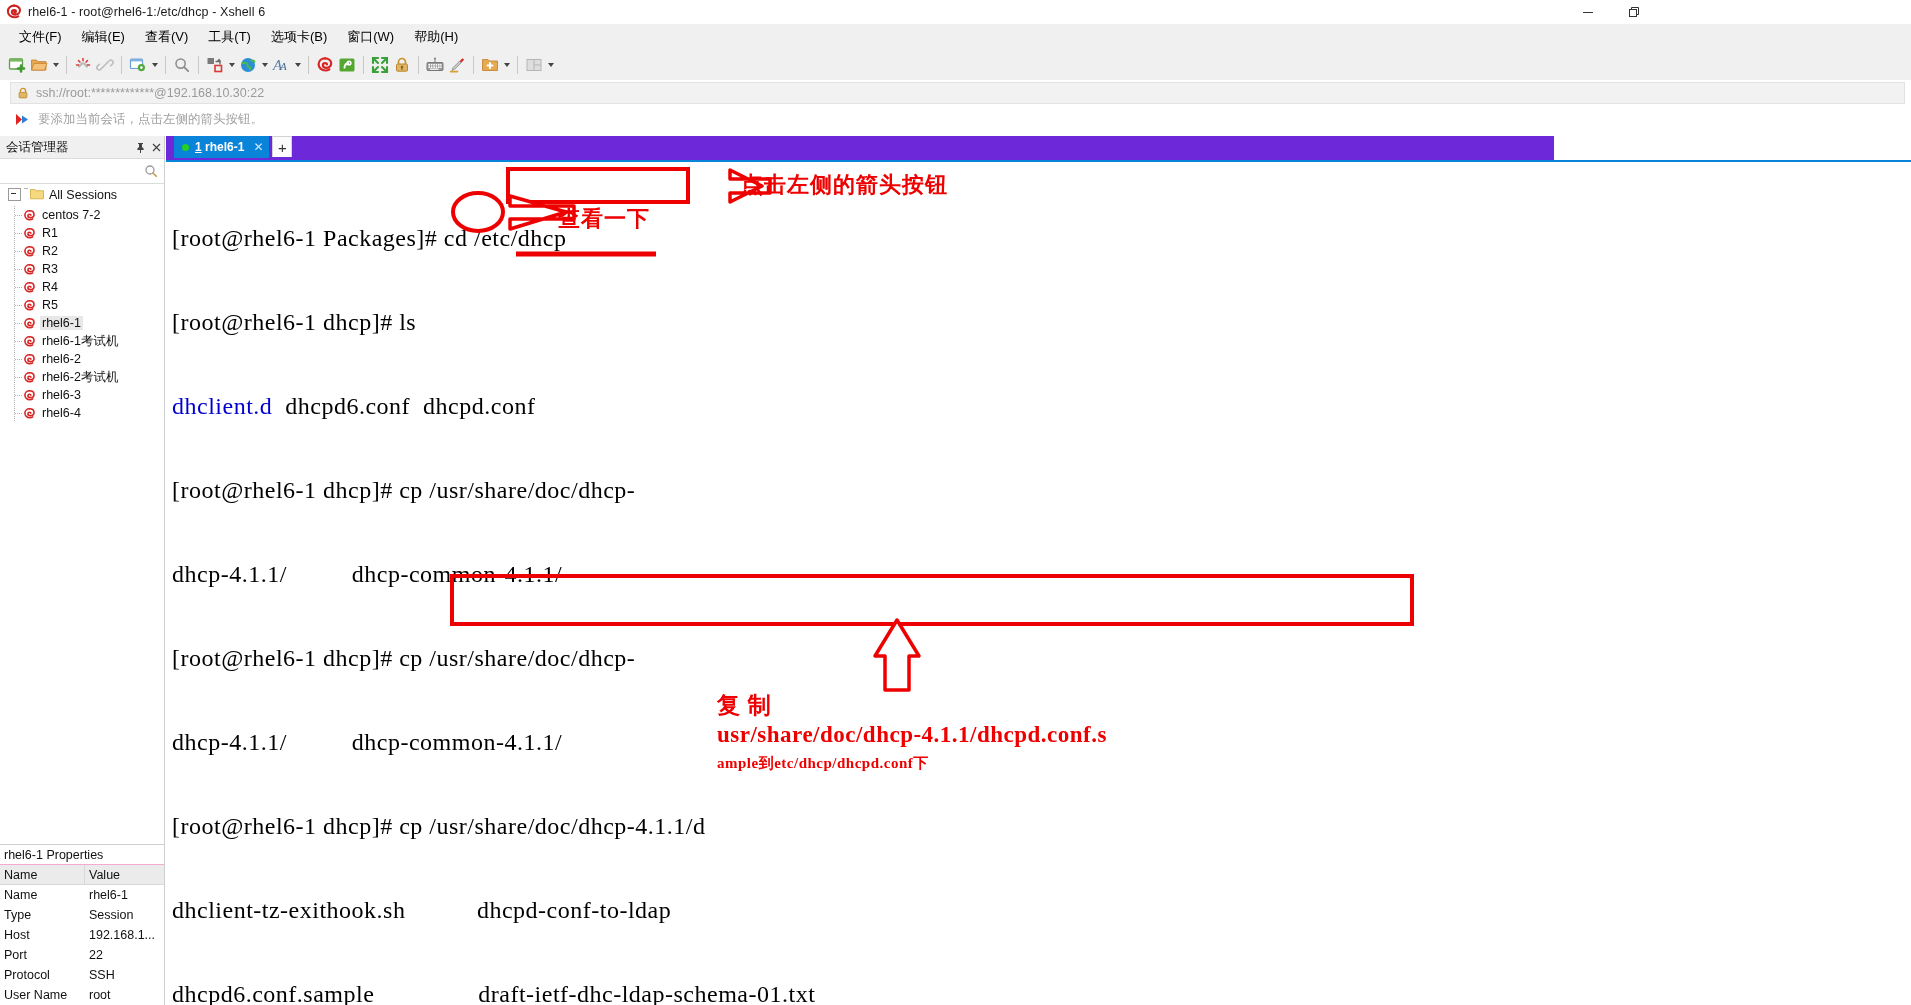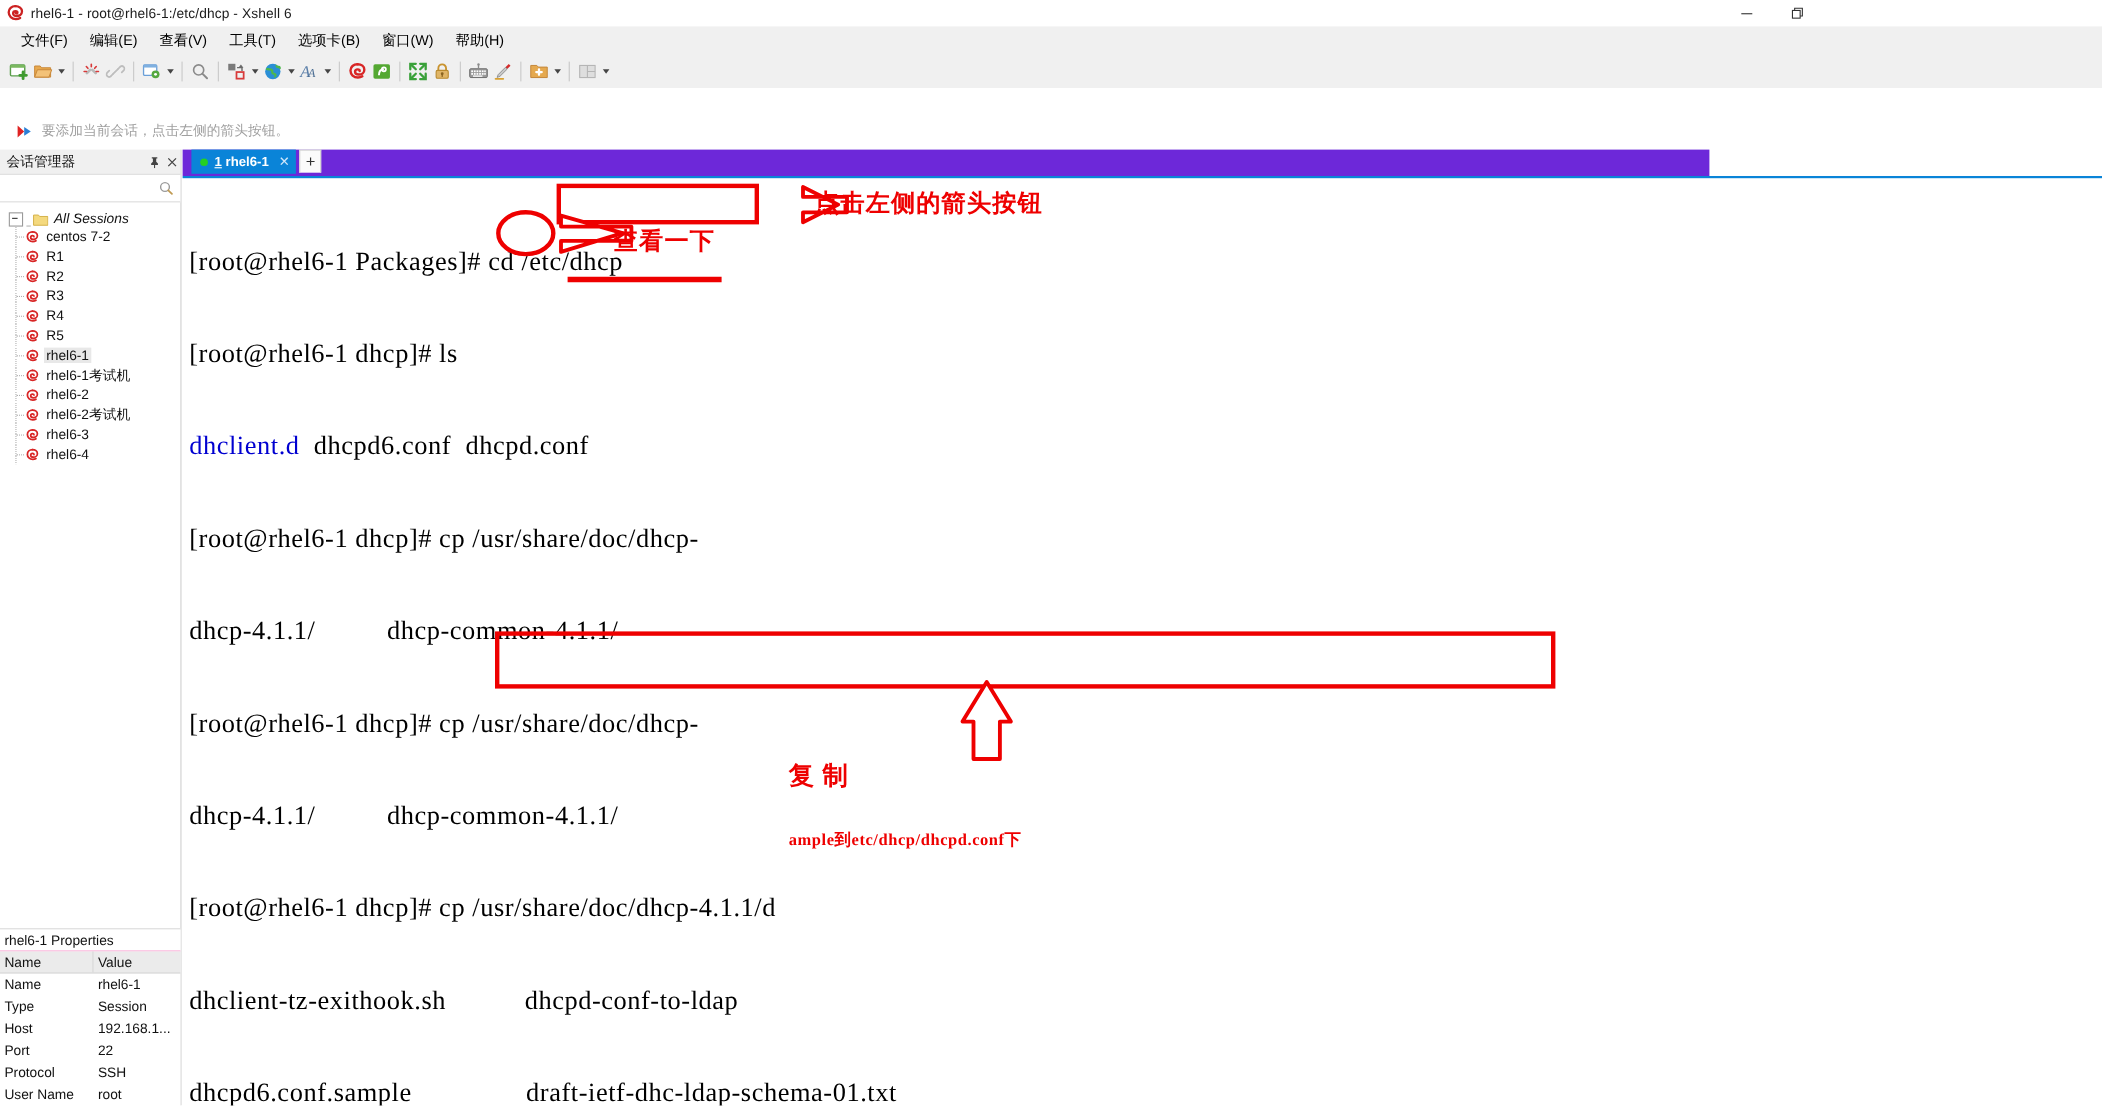--- a/index.html
+++ b/index.html
@@ -105,21 +105,21 @@
   .lp-pin, .lp-close { width: 16px; height: 18px; display:flex; align-items:center; justify-content:center; font-size: 12px; color: #333; }
   .lp-search {
     height: 24px; border-bottom: 1px solid #dcdcdc; background: #fff;
     display: flex; align-items: center; justify-content: flex-end;
     position: relative;
   }
   .lp-search .sicon { margin-right: 6px; display:flex; }
 
   .tree { padding: 4px 0 0 0; font-size: 12.5px; color: #111; }
   .tnode {
-    display: flex; align-items: flex-end; height: 18px; white-space: nowrap; font-style: italic;
+    display: flex; align-items: flex-start; height: 18px; white-space: nowrap;
   }
   .tnode .expander {
     width: 11px; height: 11px; border: 1px solid #9a9a9a; background: #fff;
     margin-left: 8px; margin-right: 3px; position: relative; flex: 0 0 auto;
   }
   .tnode .expander::before {
     content: ""; position: absolute; left: 2px; top: 4px; width: 5px; height: 1px; background: #333;
   }
   .tnode .dash { width: 4px; height: 1px; background: #b5b5b5; margin-right: 2px; }
   .tnode .folder { margin-right: 5px; display: flex; }
@@ -441,20 +441,29 @@
       <span class="tb-ico">
         <svg width="18" height="18" viewBox="0 0 18 18">
           <rect x="2" y="3.5" width="14" height="11" fill="#dedede" stroke="#b5b5b5" stroke-width="1"></rect>
           <path d="M9 3.5v11M9 9h7" stroke="#b5b5b5" stroke-width="1"></path>
         </svg>
       </span>
       <span class="tb-caret"></span>
     </div>
   </div>
 
+  <div class="addrbar">
+    <span class="lock">
+      <svg width="12" height="13" viewBox="0 0 12 13">
+        <path d="M3.4 5.5V4a2.6 2.6 0 015.2 0v1.5" fill="none" stroke="#c9932f" stroke-width="1.3"></path>
+        <rect x="2.1" y="5.3" width="7.8" height="5.6" rx="0.9" fill="#e0b566" stroke="#b98a2e" stroke-width="0.8"></rect>
+      </svg>
+    </span>
+    <span class="url">ssh://root:*************@192.168.10.30:22</span>
+  </div>
 
   <div class="noticebar">
     <span class="nicon">
       <svg width="15" height="13" viewBox="0 0 15 13">
         <path d="M1 1l6 5.5L1 12z" fill="#e02222"></path>
         <path d="M7 2.5l6 4-6 4z" fill="#2a7fd6"></path>
       </svg>
     </span>
     <span class="ntext">要添加当前会话，点击左侧的箭头按钮。</span>
   </div>
@@ -714,16 +723,17 @@
       <path d="M350 92 L490 92" stroke="#ee0000" stroke-width="5" stroke-linecap="butt"></path>
 
       <rect x="286" y="414" width="960" height="48" fill="none" stroke="#ee0000" stroke-width="4"></rect>
 
       <path d="M731 458 L753 494 L743 494 L743 528 L719 528 L719 494 L709 494 Z" fill="#ffffff" stroke="#ee0000" stroke-width="3.5" stroke-linejoin="round"></path>
     </svg>
 
     <div class="anno-text" style="left:575px; top:8px; font-size:22px; letter-spacing:1px;">点击左侧的箭头按钮</div>
     <div class="anno-text" style="left:392px; top:42px; font-size:22px; letter-spacing:1px;">查看一下</div>
     <div class="anno-text" style="left:551px; top:528px; font-size:23px; letter-spacing:1px;">复 制</div>
+    <div class="anno-text" style="left:551px; top:560px; font-size:23px; letter-spacing:0.5px;">usr/share/doc/dhcp-4.1.1/dhcpd.conf.s</div>
     <div class="anno-text" style="left:551px; top:592px; font-size:15px; letter-spacing:0.5px;">ample到etc/dhcp/dhcpd.conf下</div>
   </div>
 
 </div>
 
 </body></html>

